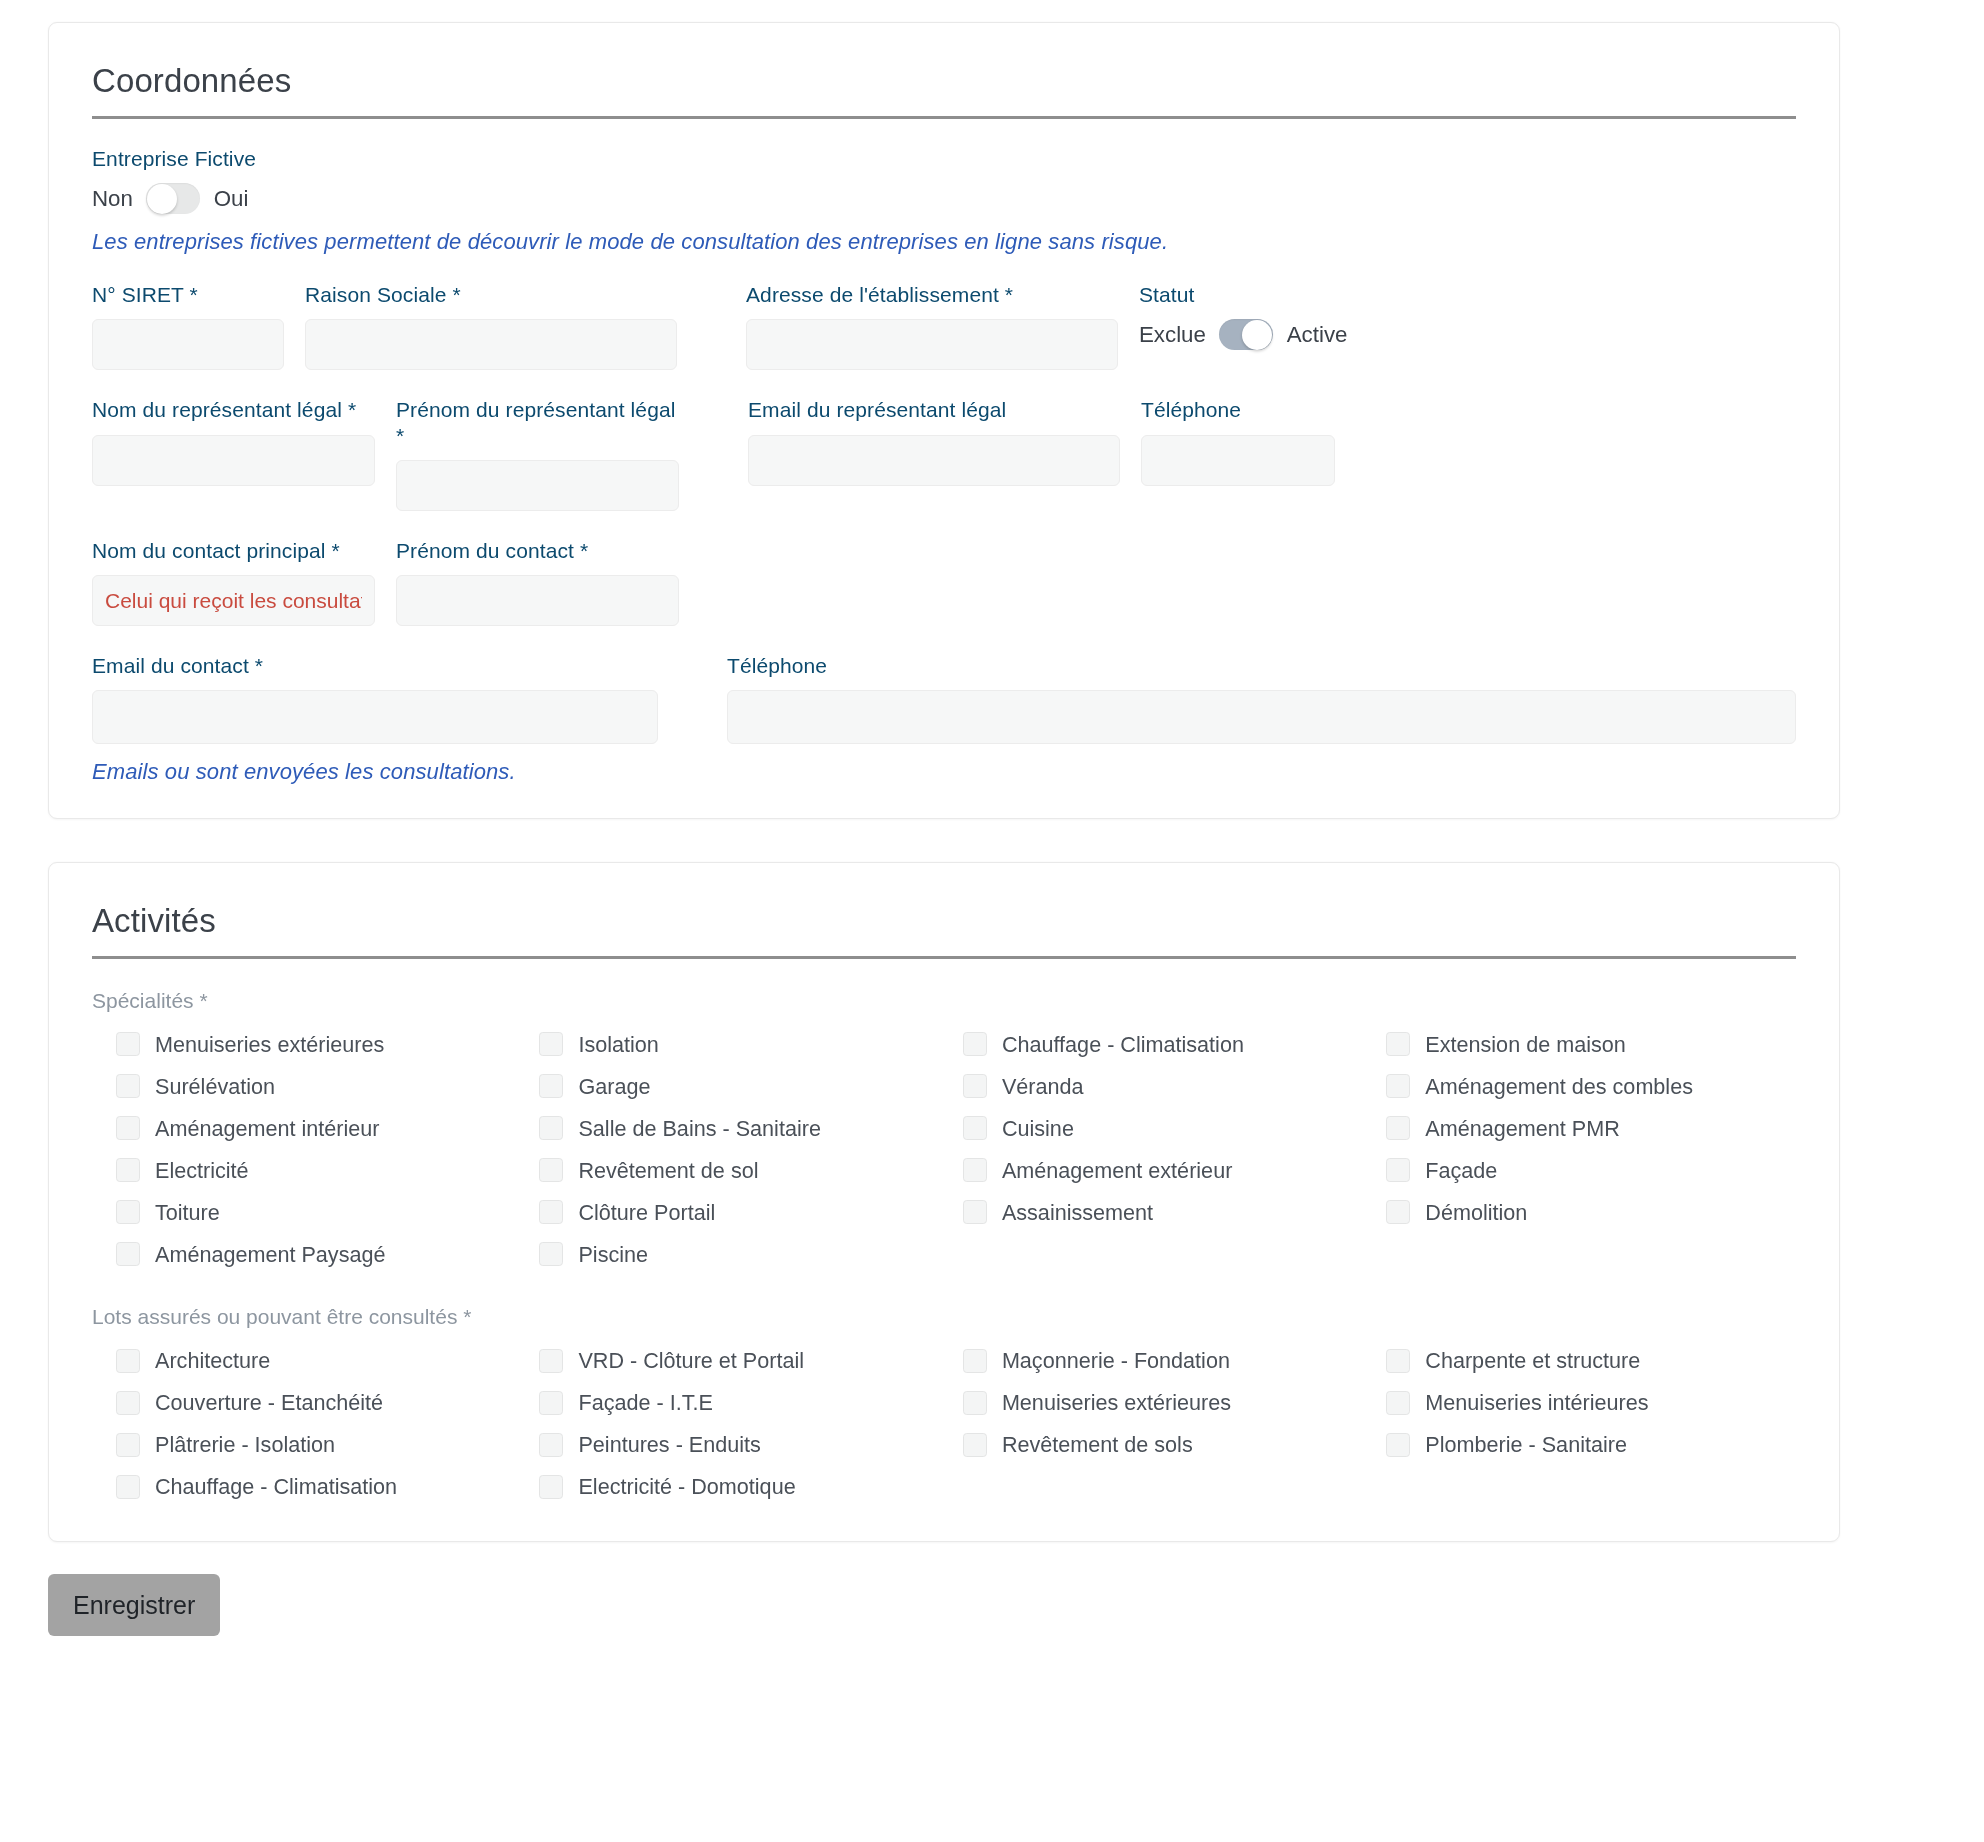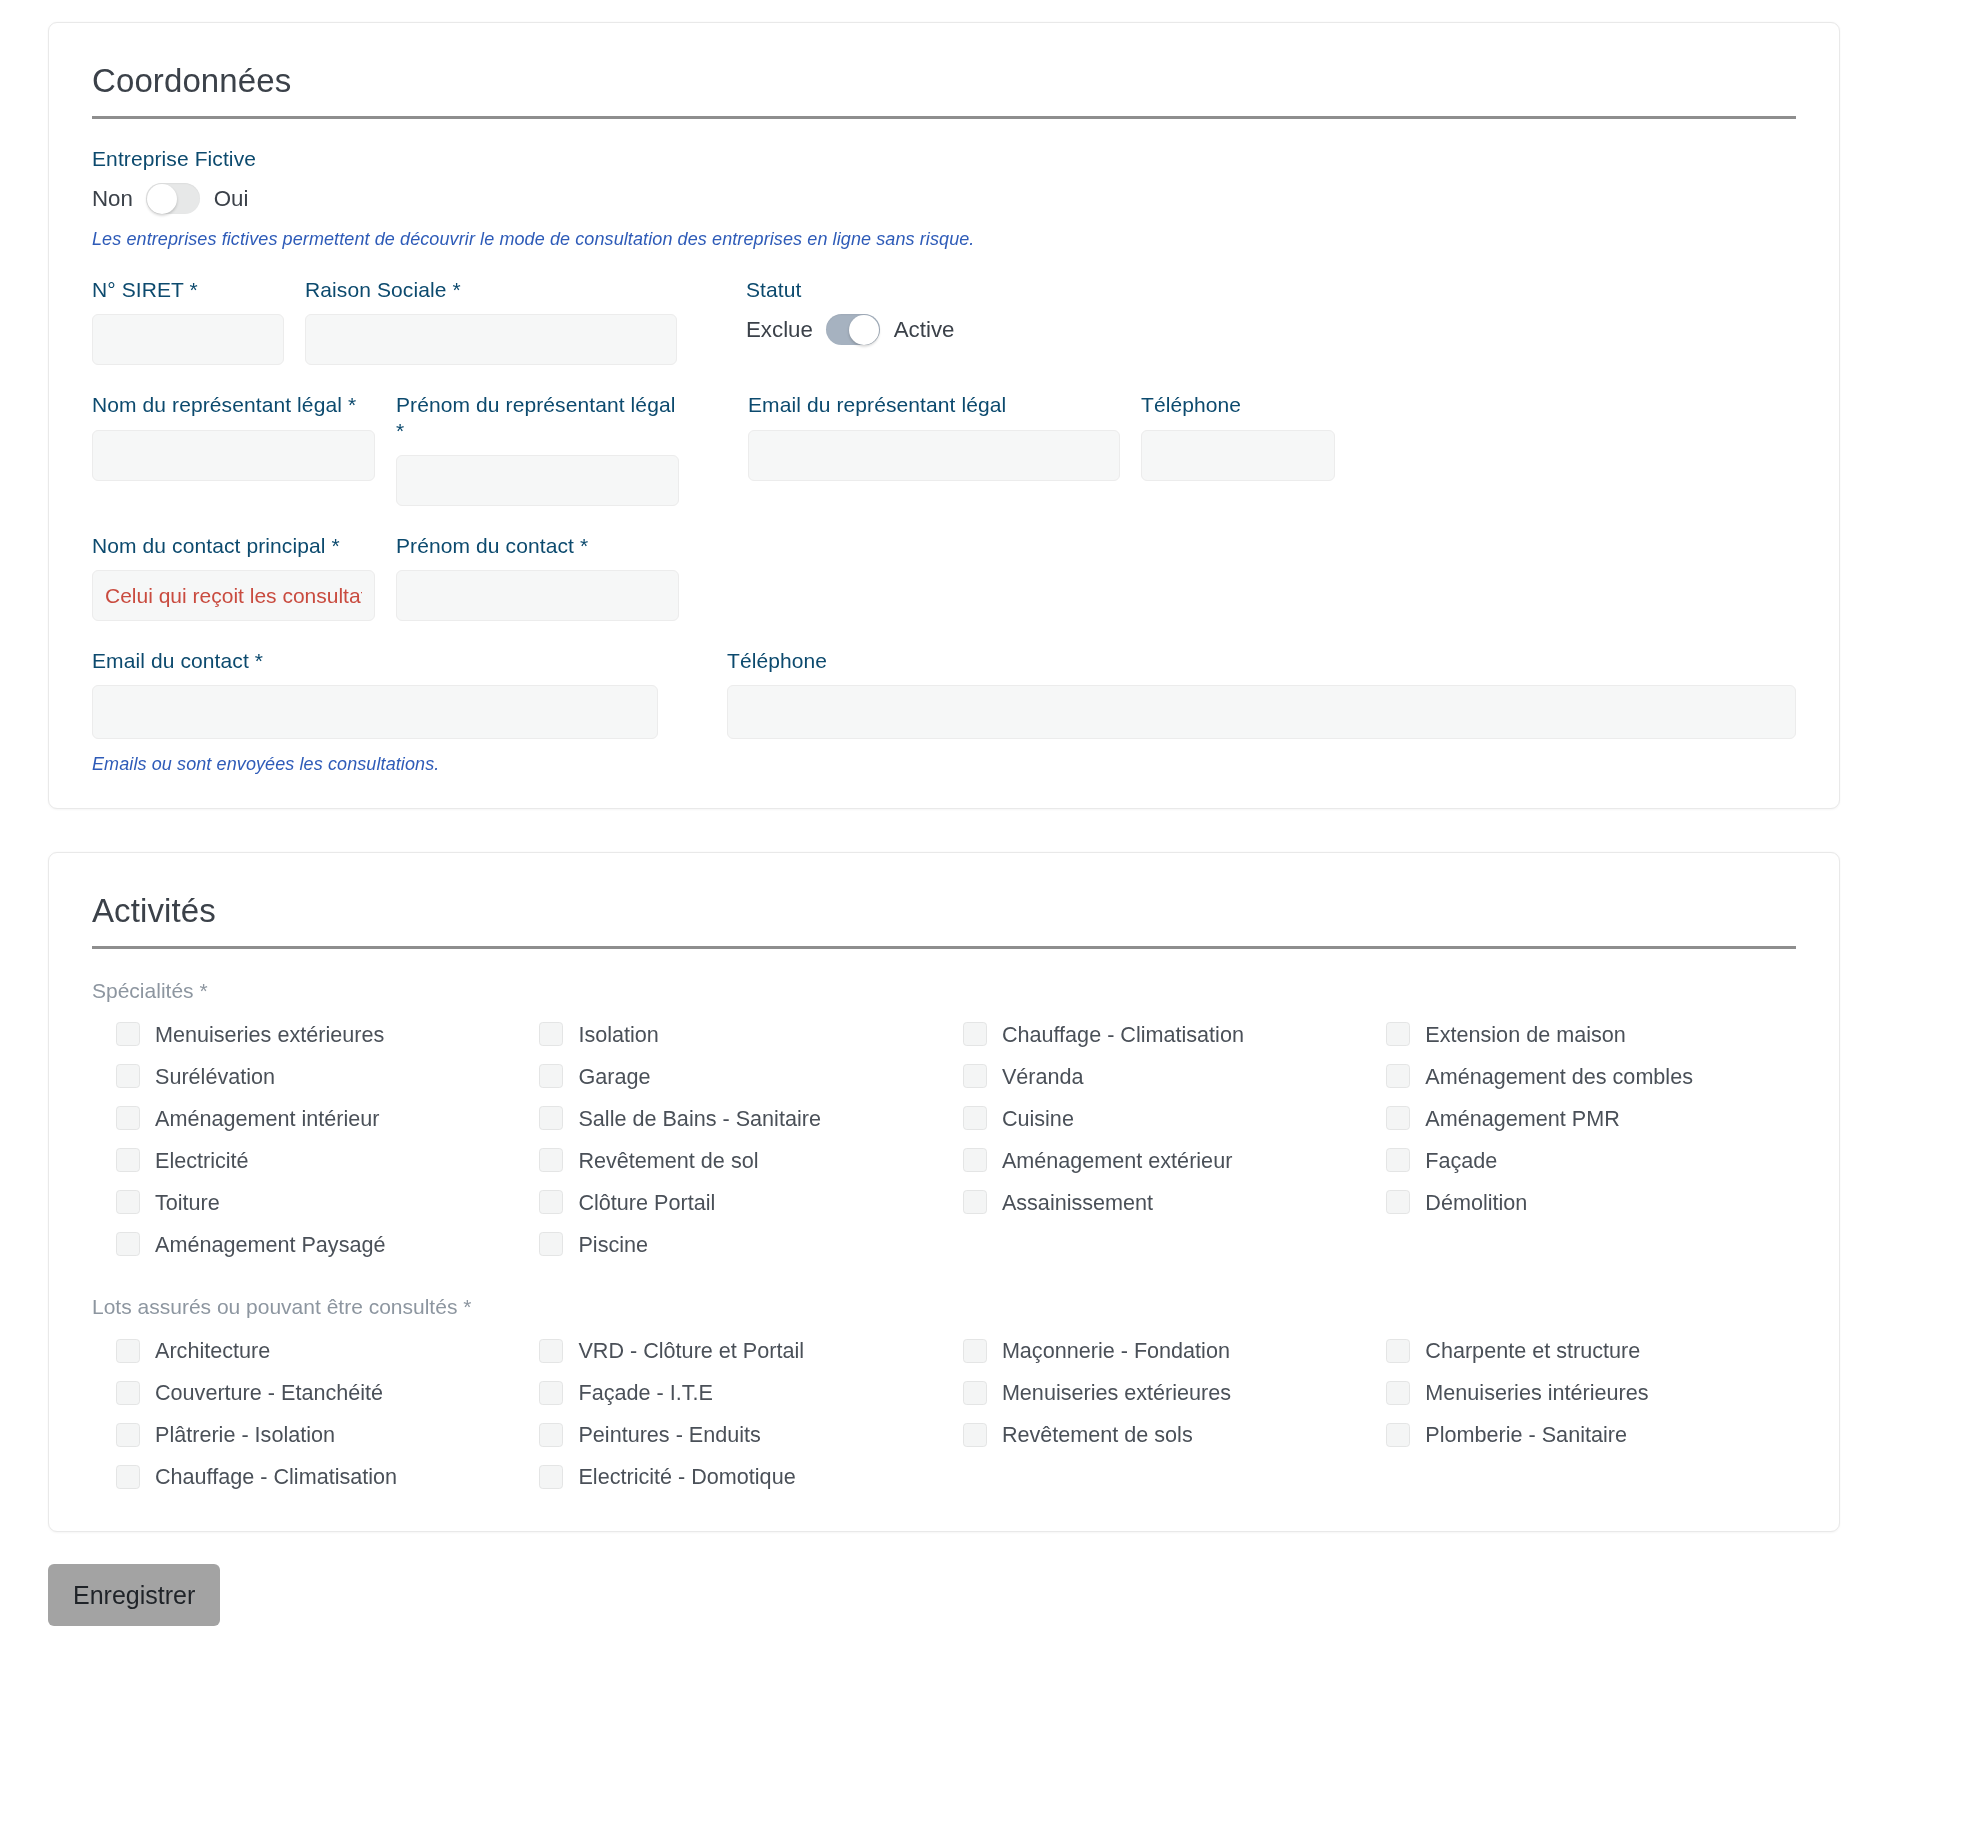--- a/index.html
+++ b/index.html
@@ -115,21 +115,21 @@
     width: 30px; height: 30px;
     border-radius: 50%;
     background: #ffffff;
     box-shadow: 0 1.5px 3px rgba(0,0,0,0.20);
   }
   .switch.on { background: #a6b2c0; }
   .switch.on .knob { left: 23px; }
 
   
   .note {
-    font-size: 18px;
+    font-size: 22px;
     font-style: italic;
     color: #2e5bb8;
     margin-top: 15px;
     letter-spacing: 0.1px;
   }
 
   
   .group-label {
     font-size: 21px;
     color: #8d96a0;
@@ -205,20 +205,24 @@
       <div class="row">
         <div class="col c-siret">
           <span class="field-label">N° SIRET *</span>
           <input class="inp" type="text" placeholder="" style="">
         </div>
         <div class="col c-raison">
           <span class="field-label">Raison Sociale *</span>
           <input class="inp" type="text" placeholder="" style="">
         </div>
         <div class="spacer-36"></div>
+        <div class="col c-adresse">
+          <span class="field-label">Adresse de l'établissement *</span>
+          <input class="inp" type="text" placeholder="" style="">
+        </div>
         <div class="col c-statut">
           <span class="field-label">Statut</span>
           <div class="toggle-group">
             <span class="toggle-word">Exclue</span>
             <div class="switch on">
                 <div class="knob"></div>
               </div>
             <span class="toggle-word">Active</span>
           </div>
         </div>

